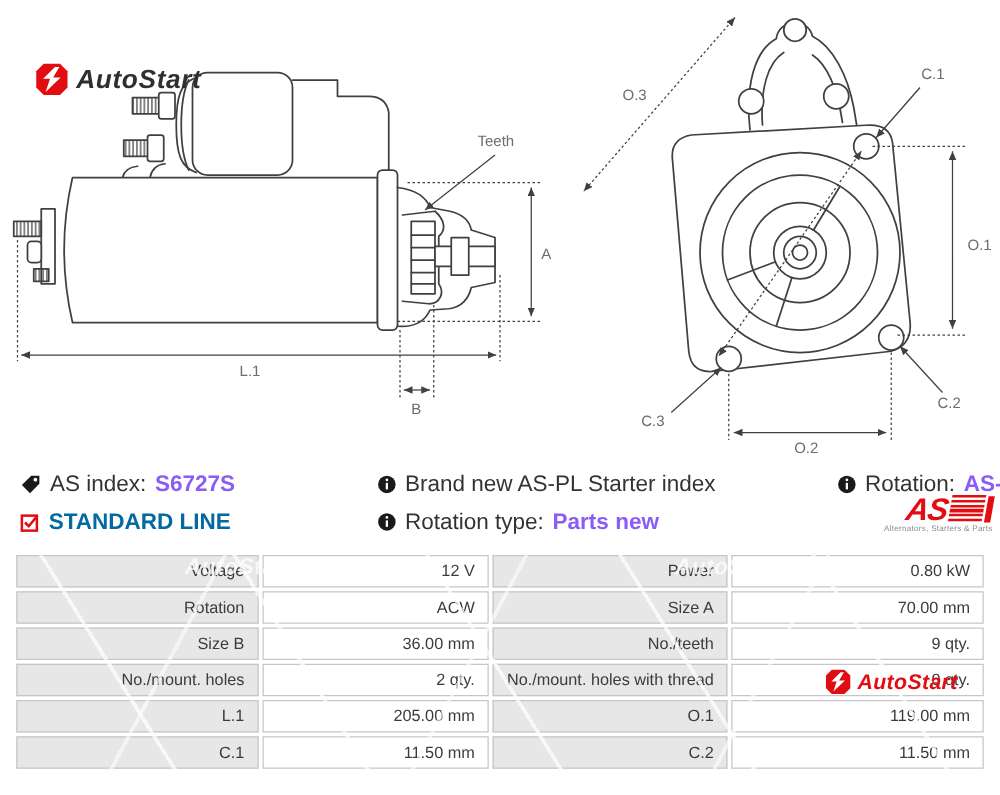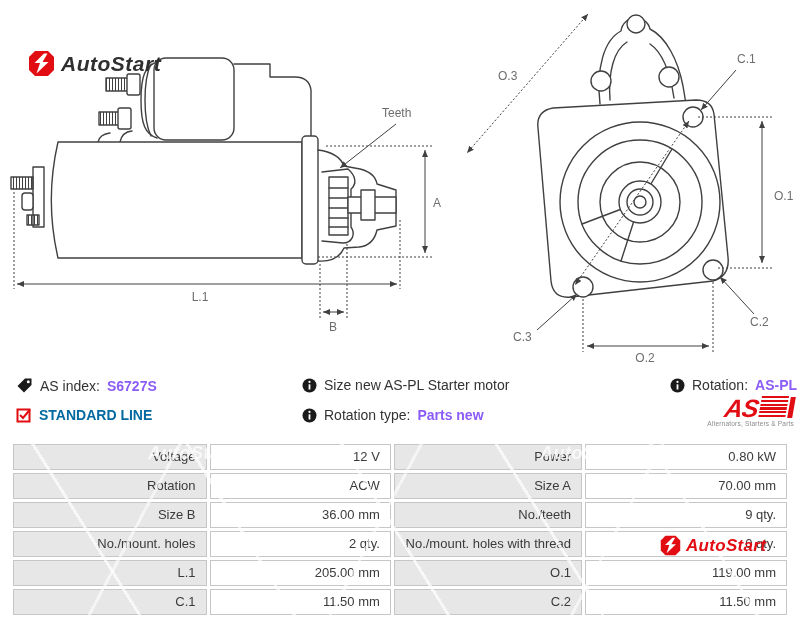--- a/index.html
+++ b/index.html
@@ -8,21 +8,21 @@
 
   
   .brand{position:absolute;left:28px;top:50px;display:flex;align-items:center;gap:6px;}
   .brand-text{font-size:21px;font-weight:bold;font-style:italic;color:#2f2f2f;letter-spacing:.5px;}
 
   
   .svg-abs{position:absolute;}
   svg text{font-family:"Liberation Sans",sans-serif;font-size:12px;fill:#6d6d6d;}
 
   
-  .info-item{position:absolute;display:flex;align-items:center;gap:7px;font-size:14px;color:#333;white-space:nowrap;}
+  .info-item{position:absolute;display:flex;align-items:center;gap:7px;font-size:18px;color:#333;white-space:nowrap;}
   .info-item b{font-weight:bold;color:#8b5cf6;}
   .badge-red{color:#0369a1;font-weight:bold;}
   .aspl-logo{position:absolute;left:700px;top:396px;width:94px;text-align:right;}
   .aspl-top{display:flex;align-items:flex-end;justify-content:flex-end;gap:2px;transform:skewX(-10deg);}
   .aspl-as{font-size:25px;line-height:22px;font-weight:bold;font-style:italic;color:#e20d13;letter-spacing:-1px;}
   .aspl-stripes{display:flex;flex-direction:column;gap:1.6px;margin-bottom:2px;}
   .aspl-stripes div{width:27px;height:2.2px;background:#e20d13;}
   .aspl-bar{width:5px;height:21px;background:#e20d13;margin-bottom:1px;}
   .aspl-tagline{font-size:6.5px;color:#8a8a8a;margin-top:1px;letter-spacing:.2px;}
 
@@ -175,21 +175,21 @@
     <span>AS index:</span>
     <b>S6727S</b>
   </div>
 
   <div class="info-item" style="left:302px;top:377px;">
     <svg width="15" height="15" viewBox="0 0 15 15">
       <circle cx="7.5" cy="7.5" r="7" fill="#1a1a1a"></circle>
       <rect x="6.6" y="6.3" width="1.8" height="5.2" fill="#fff"></rect>
       <circle cx="7.5" cy="3.9" r="1.1" fill="#fff"></circle>
     </svg>
-    <span>Size new AS-PL Starter motor</span>
+    <span>Brand new AS-PL Starter index</span>
   </div>
 
   <div class="info-item" style="left:670px;top:377px;">
     <svg width="15" height="15" viewBox="0 0 15 15">
       <circle cx="7.5" cy="7.5" r="7" fill="#1a1a1a"></circle>
       <rect x="6.6" y="6.3" width="1.8" height="5.2" fill="#fff"></rect>
       <circle cx="7.5" cy="3.9" r="1.1" fill="#fff"></circle>
     </svg>
     <span>Rotation:</span>
     <b>AS-PL</b>

